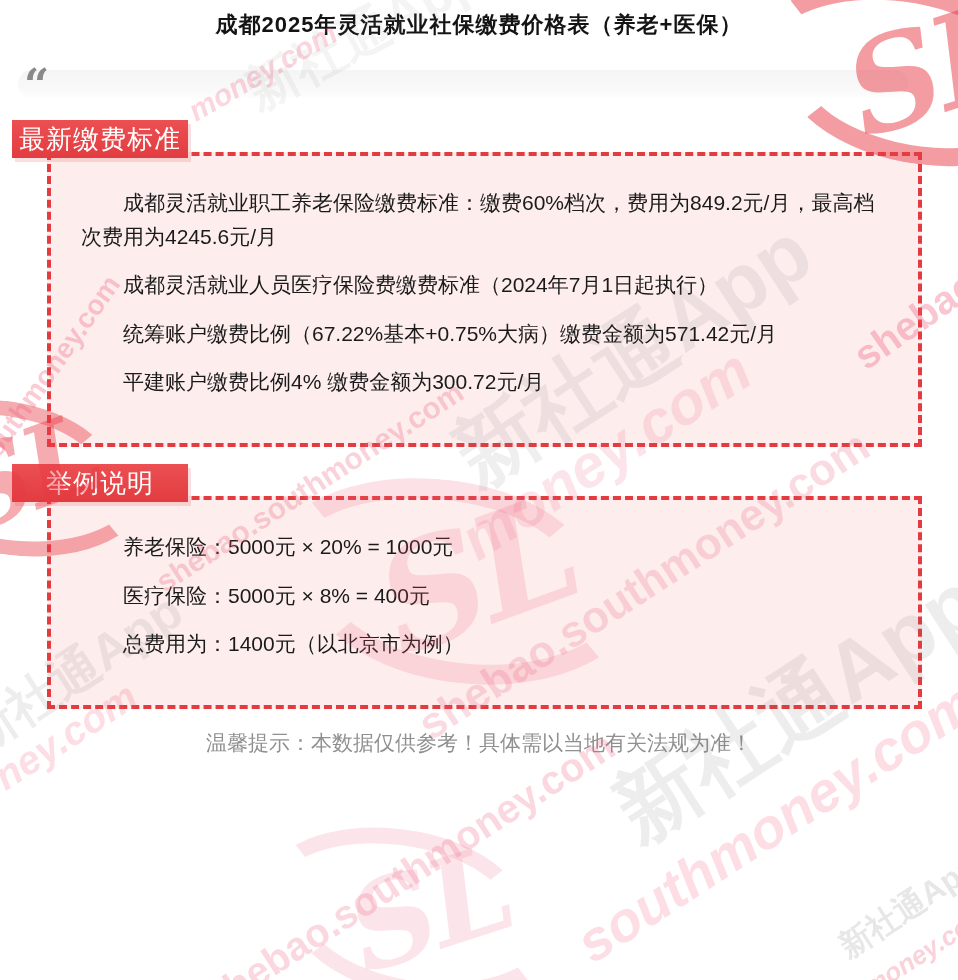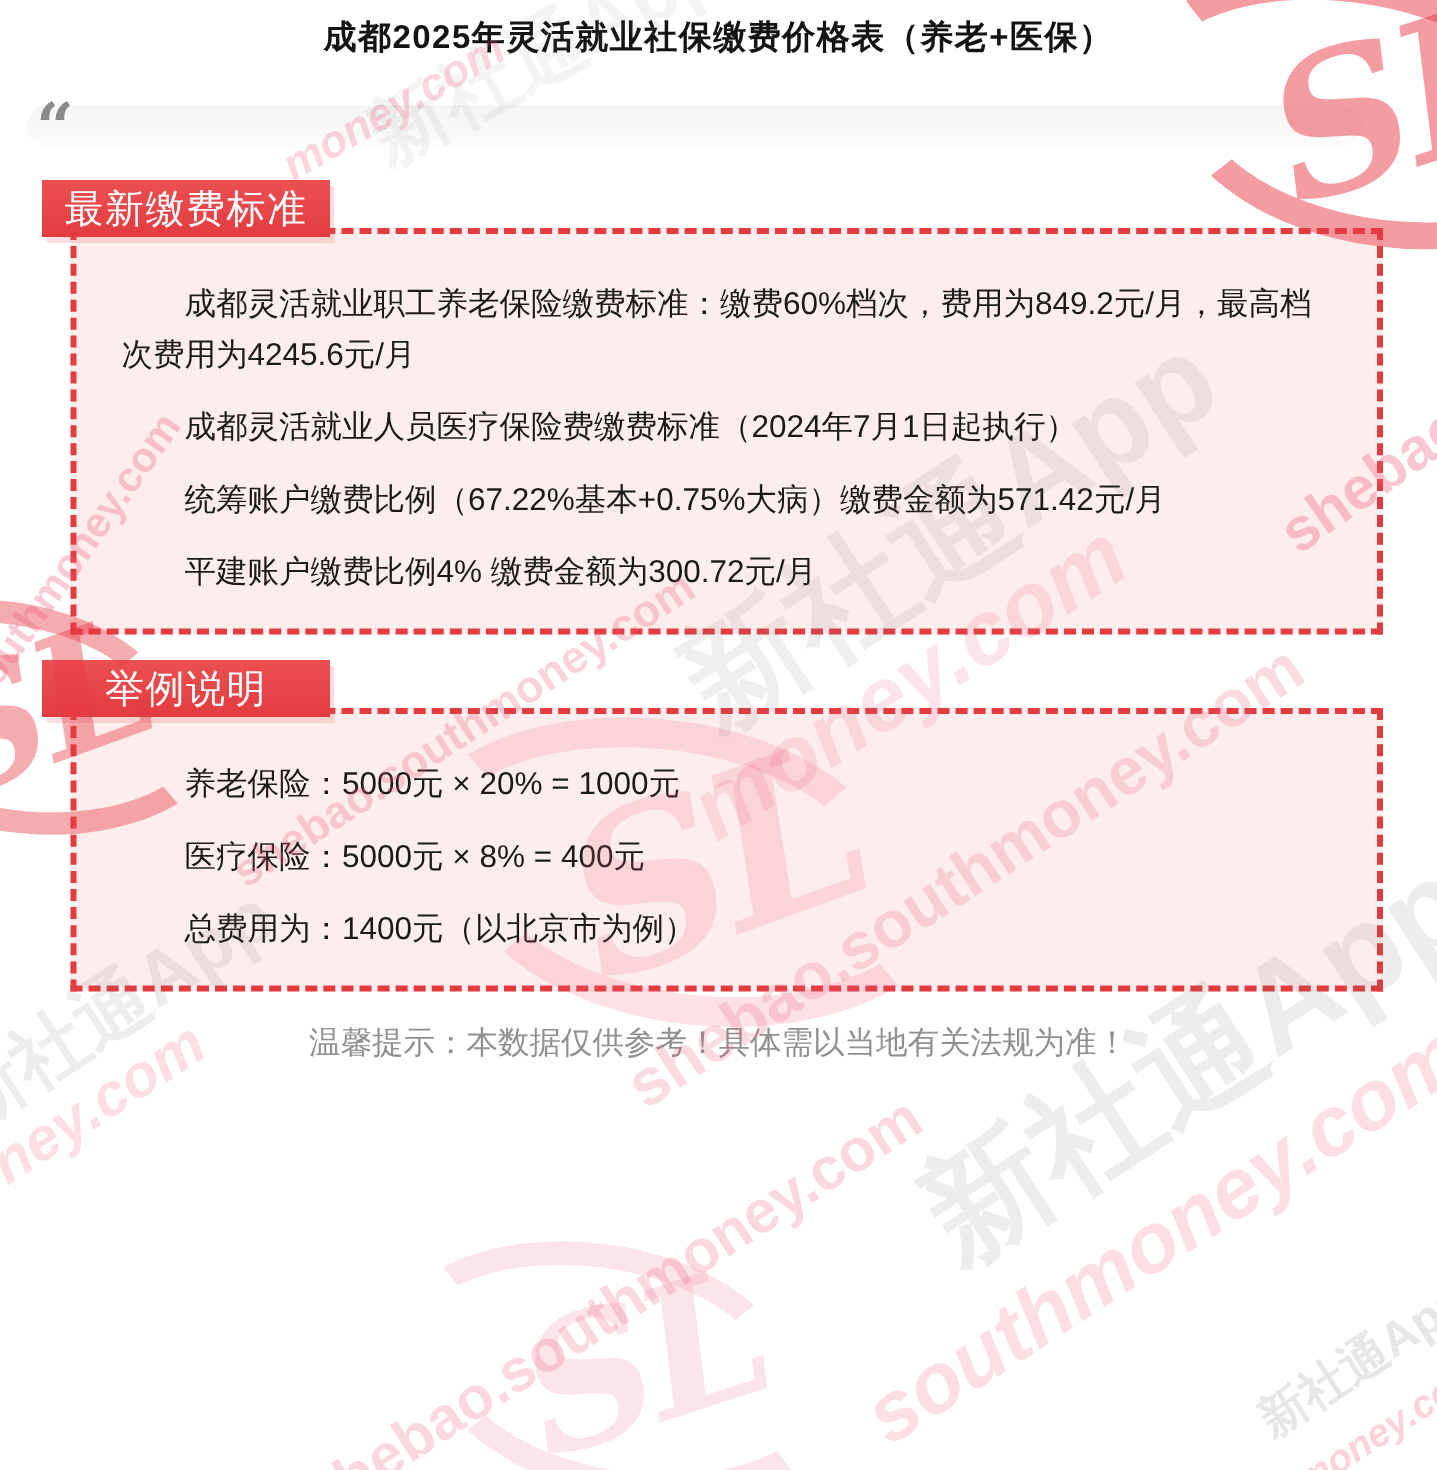--- a/index.html
+++ b/index.html
@@ -45,42 +45,42 @@
     font-size:21px;
     line-height:1.62;
     text-indent:2em;
     color:#222222;
   }
 
   
   .section-label {
     position:relative;
     z-index:2;
-    margin:22px 0 0 28px;
-    width:192px;
+    margin:22px 0 0 12px;
+    width:176px;
     height:38px;
     line-height:38px;
     text-align:center;
     background:linear-gradient(180deg,#ec5052,#e23c40);
     color:#ffffff;
     font-size:26px;
     letter-spacing:1px;
     box-shadow:3px 4px 0 rgba(232,70,75,0.18);
   }
   .section-label.second { margin-top:17px; }
 
   
   .dashed-box {
     position:relative;
     z-index:1;
     margin:-6px 0 0 47px;
     width:875px;
     border:4px dashed #e23c40;
     background:#fdeeed;
-    padding:30px 38px 20px 30px;
+    padding:30px 38px 44px 30px;
   }
   .dashed-box p {
     font-size:21px;
     line-height:1.6;
     text-indent:2em;
     color:#1a1a1a;
     margin-bottom:15px;
   }
   .dashed-box p:last-child { margin-bottom:0; }
 

